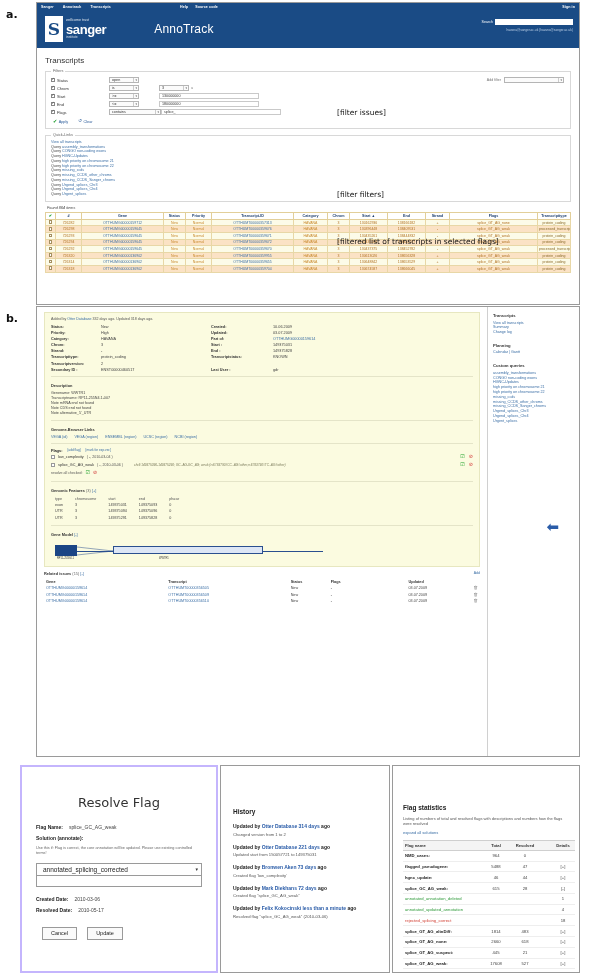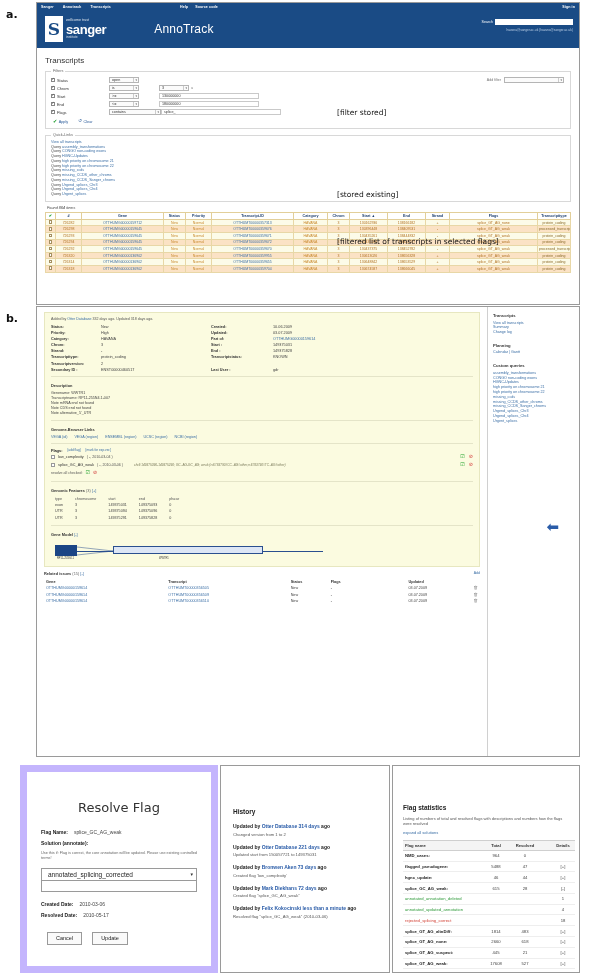--- a/index.html
+++ b/index.html
@@ -163,21 +163,21 @@
   .addlink { float:right; font-size:3.5px; color:#3a6ea5; text-decoration:none;}
 
   .side-h { font-size:4.2px; font-weight:bold; color:#333; margin:0 0 2.5px 0;}
   .side-h.mt { margin-top:8px; }
   .b-side a { display:block; font-size:3.7px; color:#3a6ea5; text-decoration:none; line-height:1.3;}
   .bluearrow { position:absolute; right:20px; top:212px; color:#2a5ca8; font-size:15px; line-height:1;}
 
   
   #panel-c {
     position:absolute; left:20px; top:765px; width:198px; height:208px;
-    border:7px solid #c4b5fd; background:#fff; overflow:hidden; padding:10px 14px;
+    border:2px solid #c4b5fd; background:#fff; overflow:hidden; padding:10px 14px;
   }
   .c-title { text-align:center; font-size:13px; color:#333; margin:18px 0 14px 0; font-family:"DejaVu Sans",sans-serif;}
   .c-row { font-size:5px; margin:5px 0; }
   .c-row b { color:#222; }
   .c-row .val { color:#444; margin-left:6px; }
   .c-hint { font-size:3.8px; color:#666; line-height:1.4; margin:4px 0 6px 0;}
   .c-select {
     border:1px solid #9a9a9a; background:#fff; height:13px; display:flex; align-items:center;
     justify-content:space-between; padding:0 3px 0 6px; font-size:6.5px; color:#222;
   }
@@ -508,22 +508,22 @@
             <td class="c-num">130674587</td>
             <td class="c-num">138666045</td>
             <td class="c-num">+</td>
             <td class="c-flags">splice_GT_AG_weak</td>
             <td class="c-type">protein_coding</td>
           </tr>
         </tbody>
     </table>
   </div>
 
-  <div class="annot-note" style="left:300px; top:105px;">[filter stored]</div>
-  <div class="annot-note" style="left:300px; top:187px;">[stored existing]</div>
+  <div class="annot-note" style="left:300px; top:105px;">[filter issues]</div>
+  <div class="annot-note" style="left:300px; top:187px;">[filter filters]</div>
   <div class="annot-note" style="left:300px; top:234px;">[filtered list of transcripts in selected flags]</div>
 </div>
 
 <div class="panel-letter" style="left:6px; top:312px;">b.</div>
 
 <div id="panel-b">
   <div class="b-main">
 
     <div class="yellowcard">
       <div class="addedby">

